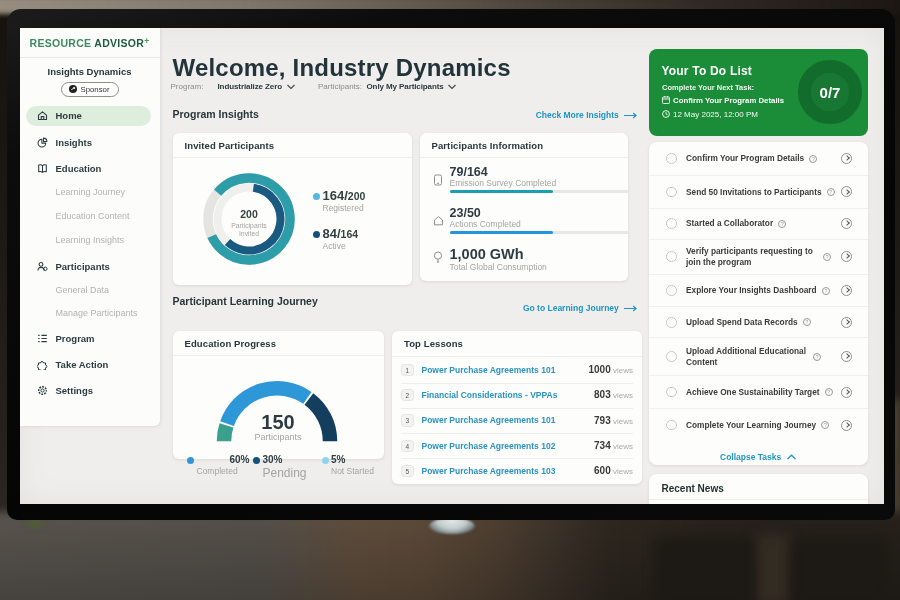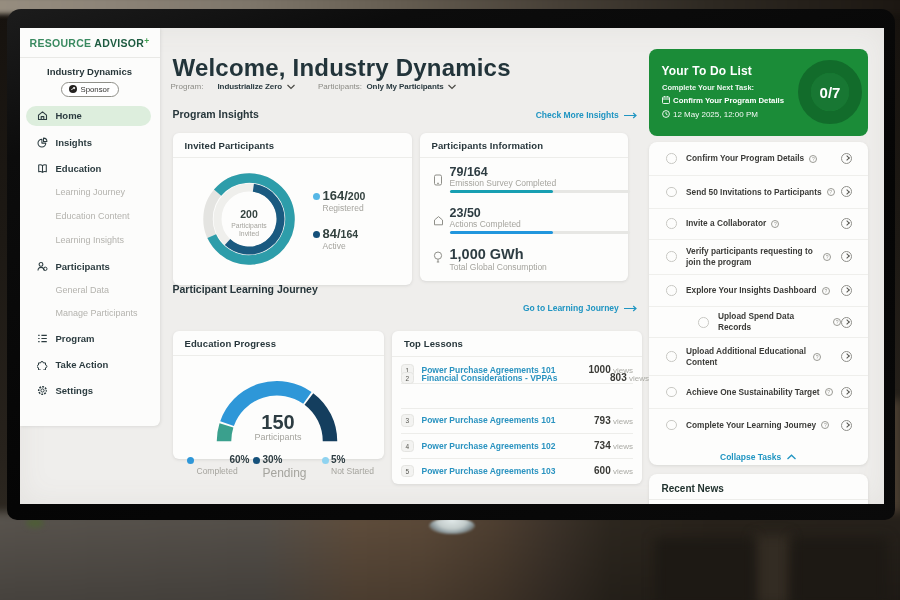--- a/index.html
+++ b/index.html
@@ -56,21 +56,21 @@
 <div id="bgbot2"></div>
 <div id="bgbot3"></div>
 <div id="leaf"></div>
 <div id="stand"></div>
 <div id="bezel"></div>
 <div id="screen">
 
   <div id="sidebar" class="abs" style="left:0;top:0;width:140px;height:398px;background:#fcfcfb;border-radius:0 0 6px 0;box-shadow:1px 1px 3px rgba(120,120,115,.15);">
     <div class="abs" style="left:0;top:8px;width:140px;text-align:center;font-size:10.5px;font-weight:bold;letter-spacing:.3px;white-space:nowrap;"><span style="color:#3a8a60;">RESOURCE</span> <span style="color:#1d5b40;">ADVISOR</span><span style="color:#3fa050;font-size:8.5px;vertical-align:3px;">+</span></div>
     <div class="abs" style="left:0;top:29px;width:140px;height:1px;background:#e9e9e6;"></div>
-    <div class="abs" style="left:0;top:37.5px;width:140px;text-align:center;font-size:9.5px;font-weight:bold;color:#273639;">Industry Dynamics</div>
+    <div class="abs" style="left:0;top:37.5px;width:140px;text-align:center;font-size:9.5px;font-weight:bold;color:#273639;">Insights Dynamics</div>
     <div class="abs" style="left:41px;top:53.5px;width:56px;height:13px;border:1px solid #909089;border-radius:8px;background:#fff;display:flex;align-items:center;justify-content:center;gap:3px;">
       <span style="width:8px;height:8px;border-radius:50%;background:#23211f;display:inline-block;position:relative;">
           <svg width="8" height="8" viewBox="0 0 8 8" style="position:absolute;left:0;top:0;">
             <path d="M2.3 4.7 L5.7 2.6 M5.7 2.6 l-1.6 .1 M5.7 2.6 l-.2 1.5" stroke="#fff" stroke-width="0.9" fill="none"></path>
           </svg>
         </span>
       <span style="font-size:7.8px;color:#33322f;">Sponsor</span>
     </div>
     <div class="abs" style="left:6.5px;top:77.8px;width:125px;height:20px;background:#ddeedd;border-radius:10px;"></div>
 
@@ -171,21 +171,21 @@
         <div style="width:57.5%;height:3px;background:#2196dd;border-radius:2px;"></div>
       </div>
     <svg class="abs" style="left:13px;top:118px;" width="10" height="13" viewBox="0 0 10 13">
         <circle cx="5" cy="4.6" r="3.6" fill="none" stroke="#8f8f89" stroke-width="1"></circle>
         <path d="M5 8.2 V11 M3.8 11 h2.4" stroke="#8f8f89" stroke-width="1" fill="none"></path>
       </svg>
     <div class="abs" style="left:30px;top:113px;font-size:14.5px;font-weight:bold;color:#2d3c42;">1,000 GWh</div>
     <div class="abs gray" style="left:30px;top:128.5px;font-size:8.5px;">Total Global Consumption</div>
   </div>
 
-  <div class="abs" style="left:153px;top:255px;font-size:10.5px;font-weight:bold;color:#27363b;">Participant Learning Journey</div>
+  <div class="abs" style="left:153px;top:267px;font-size:10.5px;font-weight:bold;color:#27363b;">Participant Learning Journey</div>
   <div class="abs link" style="left:428px;top:274.5px;width:190px;text-align:right;font-size:8.5px;">Go to Learning Journey&nbsp; <svg width="14" height="7" viewBox="0 0 14 7" style="vertical-align:-1px;">
         <path d="M0 3.5 h12 M9.2 1 L12 3.5 L9.2 6" fill="none" stroke="#2095c2" stroke-width="1.2"></path>
       </svg></div>
 
   <div class="card" style="left:153px;top:303px;width:211px;height:128px;">
     <div class="chdr" style="top:6.5px;">Education Progress</div>
     <div class="cdiv" style="top:24px;"></div>
     <svg class="abs" style="left:42px;top:42.7px;" width="124" height="68" viewBox="0 0 124 68">
       <g fill="none" stroke-linecap="butt">
         <path d="M 9 67.25 A 53 53 0 0 1 11.45 51.31" stroke="#3aa08d" stroke-width="14.5"></path>
@@ -208,21 +208,21 @@
 
   <div class="card" style="left:372.5px;top:302.5px;width:249.5px;height:153.5px;">
     <div class="chdr" style="top:7px;">Top Lessons</div>
     <div class="cdiv" style="top:25px;"></div>
     <div class="lrow" style="top:33.2px;">
         <span class="lnum">1</span>
         <span class="ltxt">Power Purchase Agreements 101</span>
         <span class="lviews"><b>1000</b> <i>views</i></span>
       </div>
     <div class="cdiv" style="top:52px;left:9px;width:232px;"></div>
-    <div class="lrow" style="top:41px;padding-left:16px;">
+    <div class="lrow" style="top:58px;">
         <span class="lnum">2</span>
         <span class="ltxt">Financial Considerations - VPPAs</span>
         <span class="lviews"><b>803</b> <i>views</i></span>
       </div>
     <div class="cdiv" style="top:77.3px;left:9px;width:232px;"></div>
     <div class="lrow" style="top:83.7px;">
         <span class="lnum">3</span>
         <span class="ltxt">Power Purchase Agreements 101</span>
         <span class="lviews"><b>793</b> <i>views</i></span>
       </div>
@@ -266,37 +266,37 @@
         <span class="tgo"></span>
       </div>
     <div class="trow" style="top:34.4px;height:32.2px;">
         <span class="tchk"></span>
         <span class="ttxt">Send 50 Invitations to Participants</span>
         <span class="tq"></span>
         <span class="tgo"></span>
       </div>
     <div class="trow" style="top:66.6px;height:31px;">
         <span class="tchk"></span>
-        <span class="ttxt">Invite a Collaborator</span>
+        <span class="ttxt">Started a Collaborator</span>
         <span class="tq"></span>
         <span class="tgo"></span>
       </div>
     <div class="trow" style="top:97.6px;height:35.1px;">
         <span class="tchk"></span>
         <span class="ttxt" style="width:132px;">Verify participants requesting to join the program</span>
         <span class="tq"></span>
         <span class="tgo"></span>
       </div>
     <div class="trow" style="top:132.7px;height:32.8px;">
         <span class="tchk"></span>
         <span class="ttxt">Explore Your Insights Dashboard</span>
         <span class="tq"></span>
         <span class="tgo"></span>
       </div>
-    <div class="trow" style="top:165.5px;height:30.5px;padding-left:32px;">
+    <div class="trow" style="top:165.5px;height:30.5px;">
         <span class="tchk"></span>
         <span class="ttxt">Upload Spend Data Records</span>
         <span class="tq"></span>
         <span class="tgo"></span>
       </div>
     <div class="trow" style="top:196px;height:38.4px;">
         <span class="tchk"></span>
         <span class="ttxt" style="width:122px;">Upload Additional Educational Content</span>
         <span class="tq"></span>
         <span class="tgo"></span>

